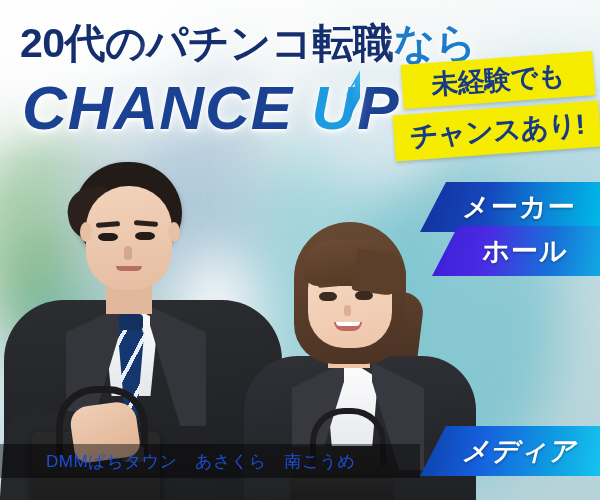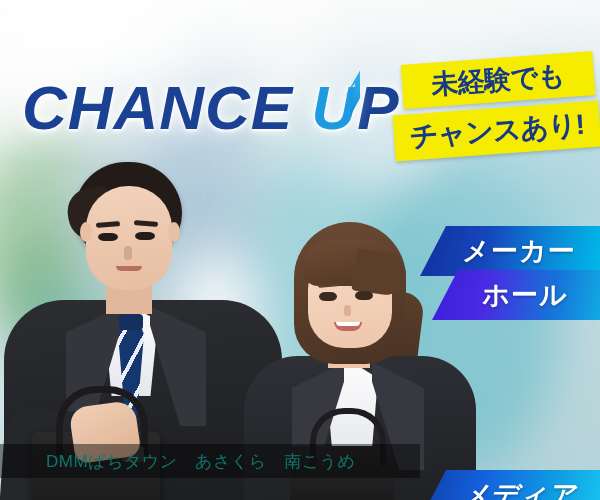--- a/index.html
+++ b/index.html
@@ -196,37 +196,36 @@
 
   
   .cats{position:absolute;left:0;top:0;width:600px;height:500px;}
   .cat{
     position:absolute;right:0;height:50px;
     display:flex;align-items:center;justify-content:center;
     color:#fff;font-size:27px;font-weight:700;letter-spacing:1px;
     clip-path:polygon(26px 0,100% 0,100% 100%,0 100%);
     text-shadow:0 1px 3px rgba(0,0,0,.35);
     box-shadow:0 2px 5px rgba(0,0,0,.2);
-    margin-top:44px;
   }
   .cat span{padding-left:18px;}
   .cat1{top:182px;width:180px;background:linear-gradient(100deg,#12309c 0%,#1548bd 38%,#0a8ad8 72%,#00b9e8 100%);}
   .cat2{top:226px;width:168px;background:linear-gradient(100deg,#3a1fd8 0%,#4a2ae2 32%,#1673d8 72%,#12a9e4 100%);}
   .cat3{top:304px;width:192px;background:linear-gradient(100deg,#10307f 0%,#1747b8 36%,#0f86d4 74%,#08b4e6 100%);}
   .cat4{top:365px;width:168px;background:linear-gradient(100deg,#6b1fe0 0%,#8a2ae8 30%,#5f6ce8 66%,#86b9f2 100%);}
   .cat5{top:426px;width:180px;background:linear-gradient(100deg,#0d3fa8 0%,#1560dc 34%,#0f9ae2 72%,#17c3ef 100%);font-style:italic;}
 
   
   .credit{
     position:absolute;left:0;bottom:22px;width:420px;height:34px;
     background:rgba(0,0,0,.45);
     display:flex;align-items:center;
   }
   .credit-text{
-    color:#0f766e;font-size:17px;letter-spacing:.5px;margin-left:46px;white-space:nowrap;text-align:right;
+    color:#1d4ed8;font-size:17px;letter-spacing:.5px;margin-left:46px;white-space:nowrap;text-align:right;
   }
 </style>
 </head>
 <body>
 
 <div class="banner">
 
   <div class="bg">
     <div class="bg-base"></div>
     <div class="bg-blob b1"></div>
@@ -285,20 +284,23 @@
       <div class="w-eye l"></div>
       <div class="w-eye r"></div>
       <div class="w-nose"></div>
       <div class="w-mouth"></div>
       <div class="w-teeth"></div>
       <div class="w-bag"></div>
     </div>
 
   </div>
 
+  <div class="headline">
+    <span class="hl-a">20代の</span><span class="hl-b">パチンコ転職</span><span class="hl-c">なら</span>
+  </div>
 
   <div class="logo">
     <span class="logo-chance">CHANCE</span>
     <span class="logo-u"><span>U</span><span class="swoosh"></span></span><span class="logo-p">P</span>
   </div>
 
   <div class="badge">
     <div class="ybar ybar1">未経験でも</div>
     <div class="ybar ybar2">チャンスあり!</div>
   </div>

